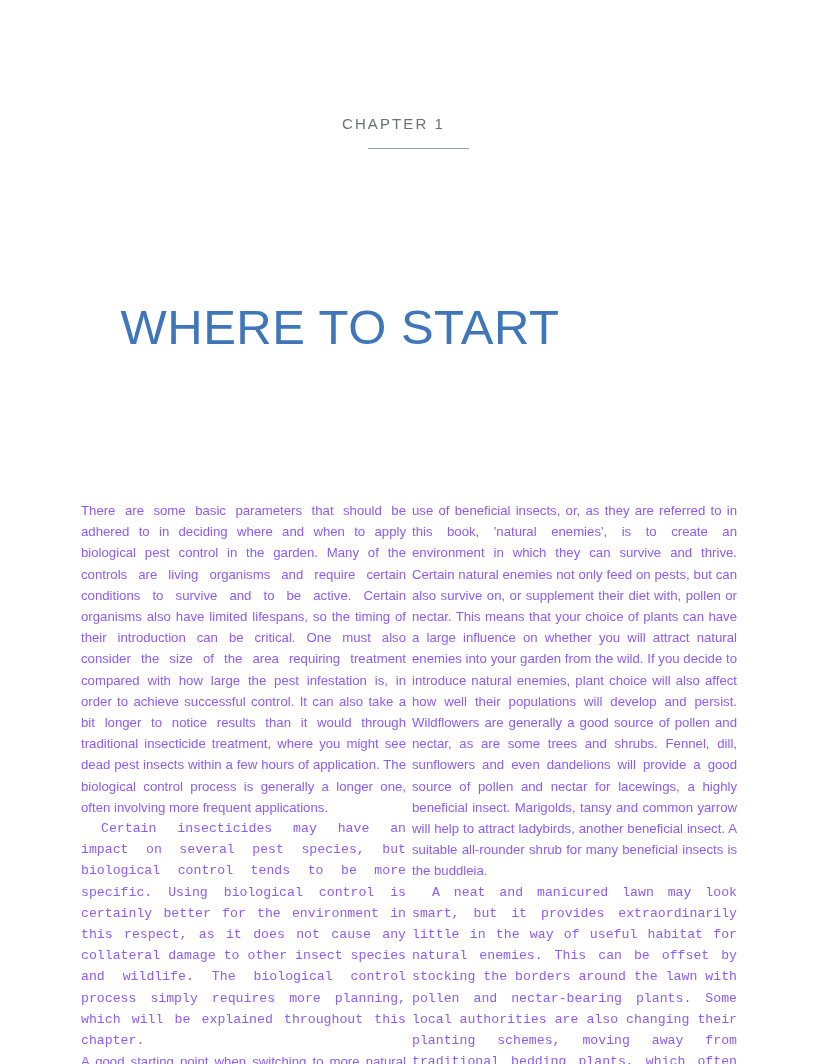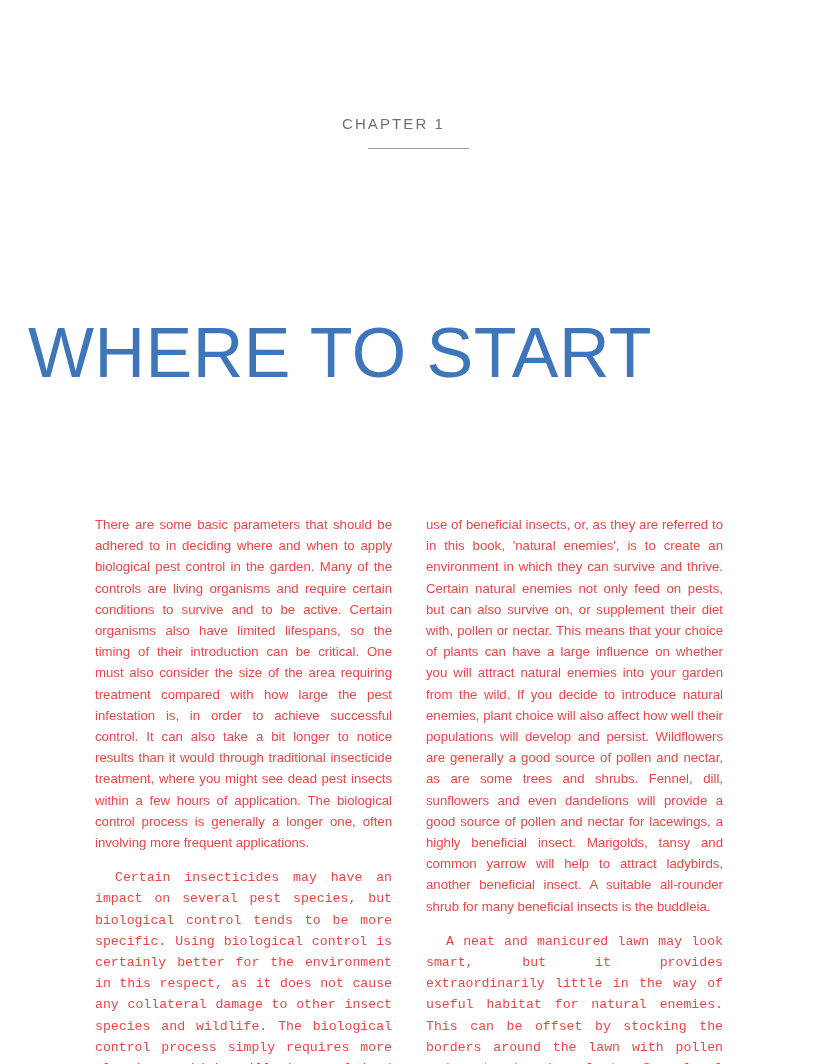--- a/index.html
+++ b/index.html
@@ -39,45 +39,45 @@
     width: 101px;
     height: 1px;
     background: #9aa0a6;
   }
   .chapter-title {
     position: absolute;
     top: 268px;
     left: 0;
     width: 680px;
     text-align: center;
-    font-size: 70px;
+    font-size: 49px;
     font-weight: normal;
     letter-spacing: 0.5px;
     color: #3f76b9;
     font-family: "Liberation Sans", sans-serif;
     line-height: 1.1;
   }
   .columns {
     position: absolute;
     top: 500px;
     left: 81px;
     width: 656px;
     display: flex;
     justify-content: space-between;
   }
   .col {
     width: 325px;
   }
   .col p {
-    margin: 14px;
+    margin: 0;
     font-size: 13.2px;
     line-height: 21.2px;
     text-align: justify;
     text-justify: inter-word;
-    color: #ef4444;
+    color: #8b5cf6;
     hyphens: manual;
   }
   .col p.indent {
     text-indent: 20px;
     font-family: Liberation Mono, monospace;
   }
   .section-heading {
     margin: 18px 0 8px 0;
     font-size: 22px;
     font-weight: normal;

